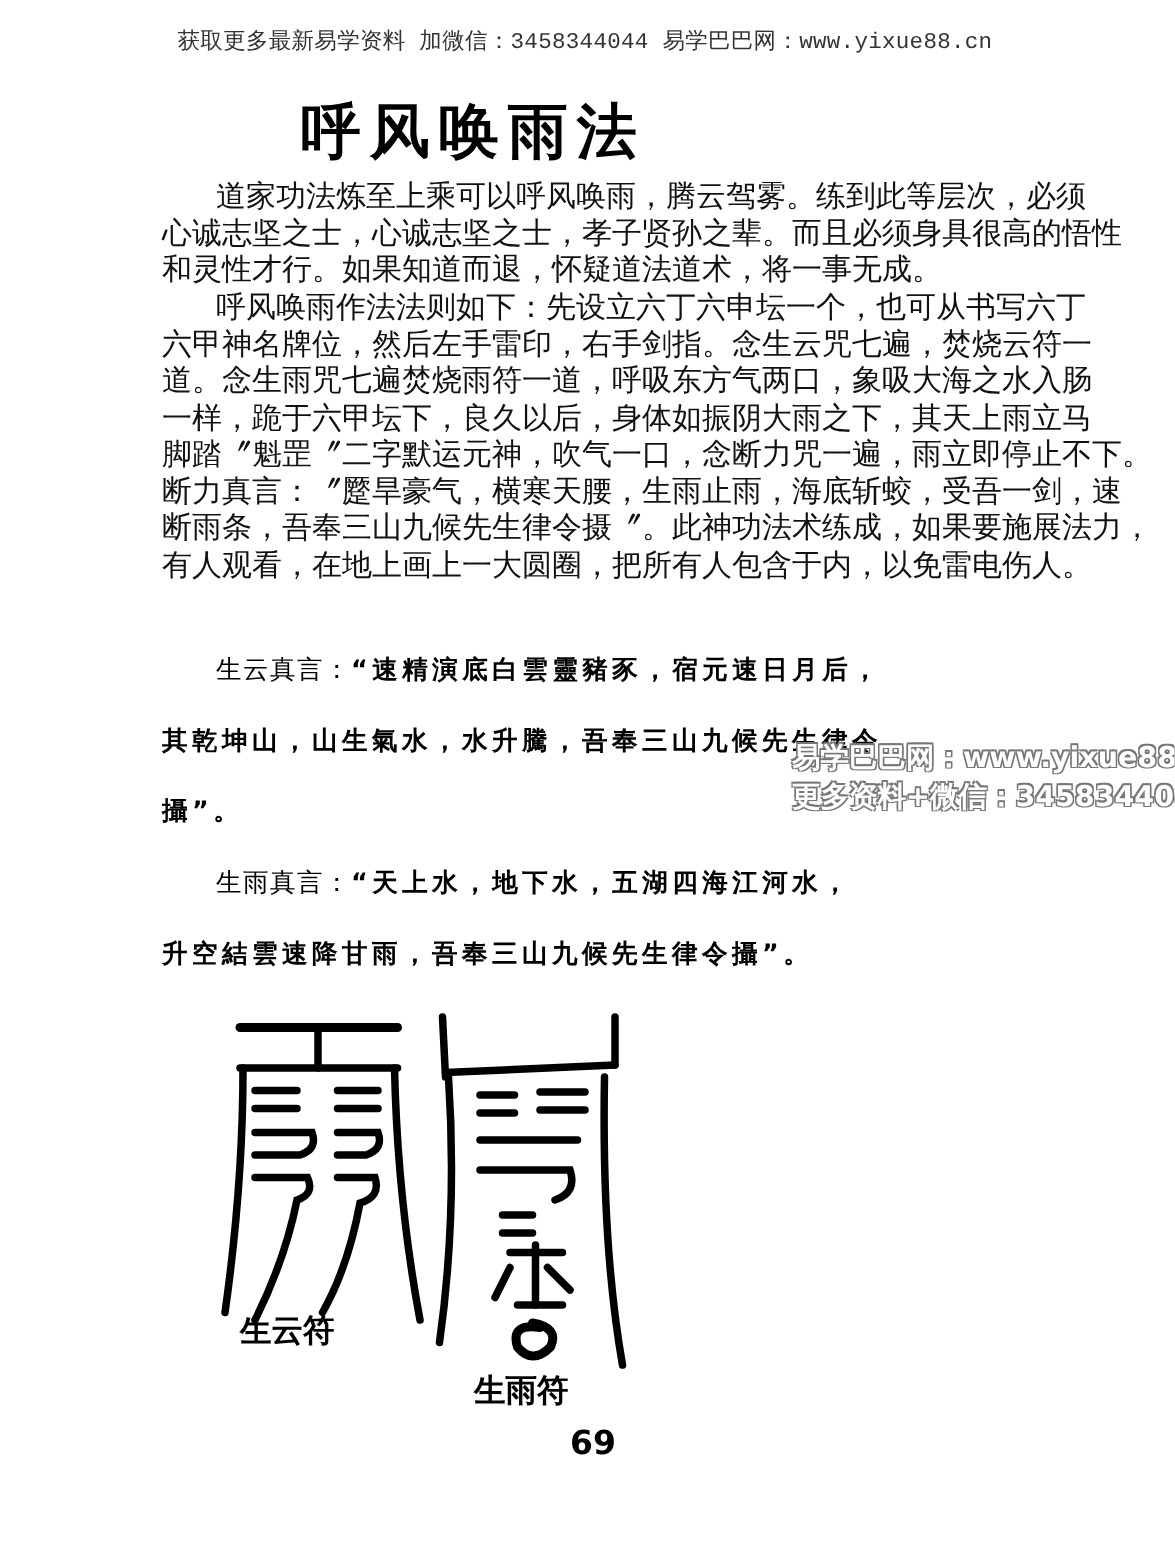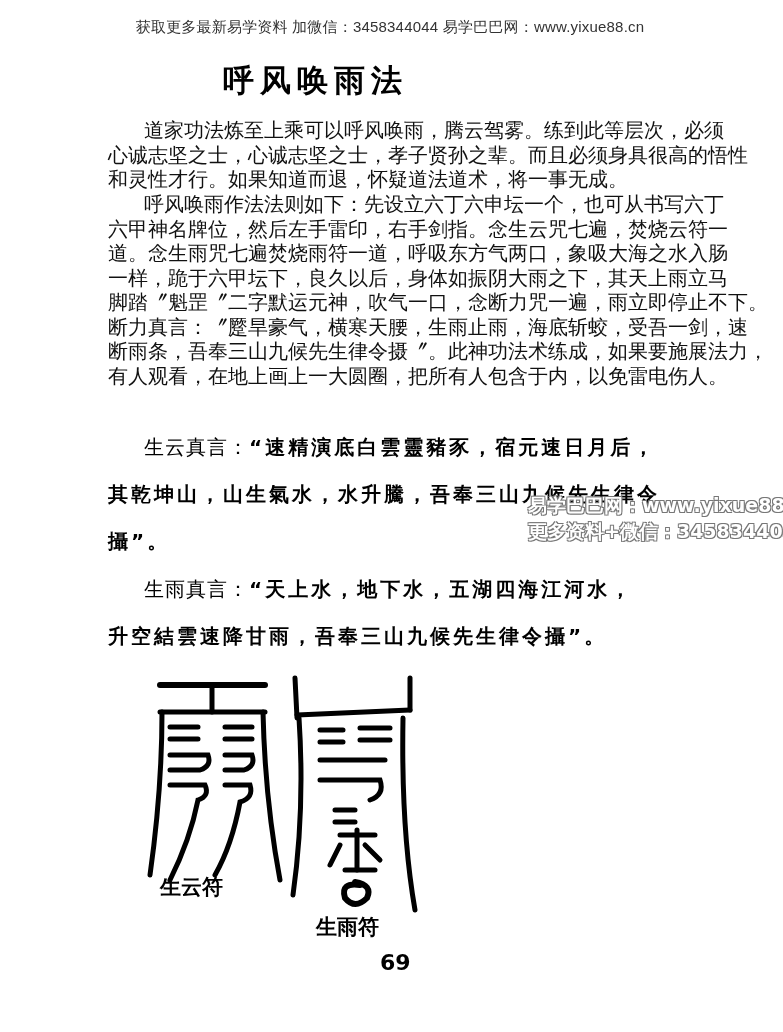--- a/index.html
+++ b/index.html
@@ -1,31 +1,31 @@
 <!DOCTYPE html>
 <html><head>
 <meta charset="utf-8">
 <style>
   html, body { margin: 0; padding: 0; background: #ffffff; }
   body { width: 783px; height: 1032px; position: relative; overflow: hidden;
          font-family: "DejaVu Serif", "Liberation Serif", serif; color: #111; }
   .header { position: absolute; top: 18px; left: 0; width: 780px; text-align: center;
             font-size: 15px; color: #333; letter-spacing: 0.2px;
-            font-family: Liberation Sans, sans-serif; }
+            font-family: Liberation Mono, monospace; }
   .title { position: absolute; top: 60px; left: 0; width: 631px; text-align: center;
-           font-size: 31px; font-weight: bold; letter-spacing: 6px; color: #000;
+           font-size: 40px; font-weight: bold; letter-spacing: 6px; color: #000;
            font-family: "DejaVu Sans", sans-serif; }
   .body-text { position: absolute; left: 108px; width: 585px; font-size: 20px;
                line-height: 24.5px; color: #111; font-family: "DejaVu Sans", sans-serif;
                text-align: justify; }
   .p1 { top: 118px; }
   .p1 .line, .p2 .line { display: block; white-space: nowrap; }
   .p2 { top: 192px; }
   .indent { padding-left: 36px; }
-  .mantra { position: absolute; left: 108px; width: 610px; font-size: 20px;
+  .mantra { position: absolute; left: 108px; width: 610px; font-size: 17px;
             font-weight: bold; color: #000; font-family: "DejaVu Sans", sans-serif;
             letter-spacing: 3px; }
   .mantra .line { display: block; white-space: nowrap; }
   .m1 { top: 424px; line-height: 47px; }
   .m2 { top: 566px; line-height: 47px; }
   .m-label { font-weight: normal; letter-spacing: 1px; }
   .watermark { position: absolute; left: 528px; top: 492px; font-size: 19px; line-height: 26px;
                color: #fff; font-weight: bold; font-family: "DejaVu Sans", sans-serif;
                text-shadow: -1px -1px 0 #777, 1px -1px 0 #777, -1px 1px 0 #777, 1px 1px 0 #777;
                white-space: nowrap; }

